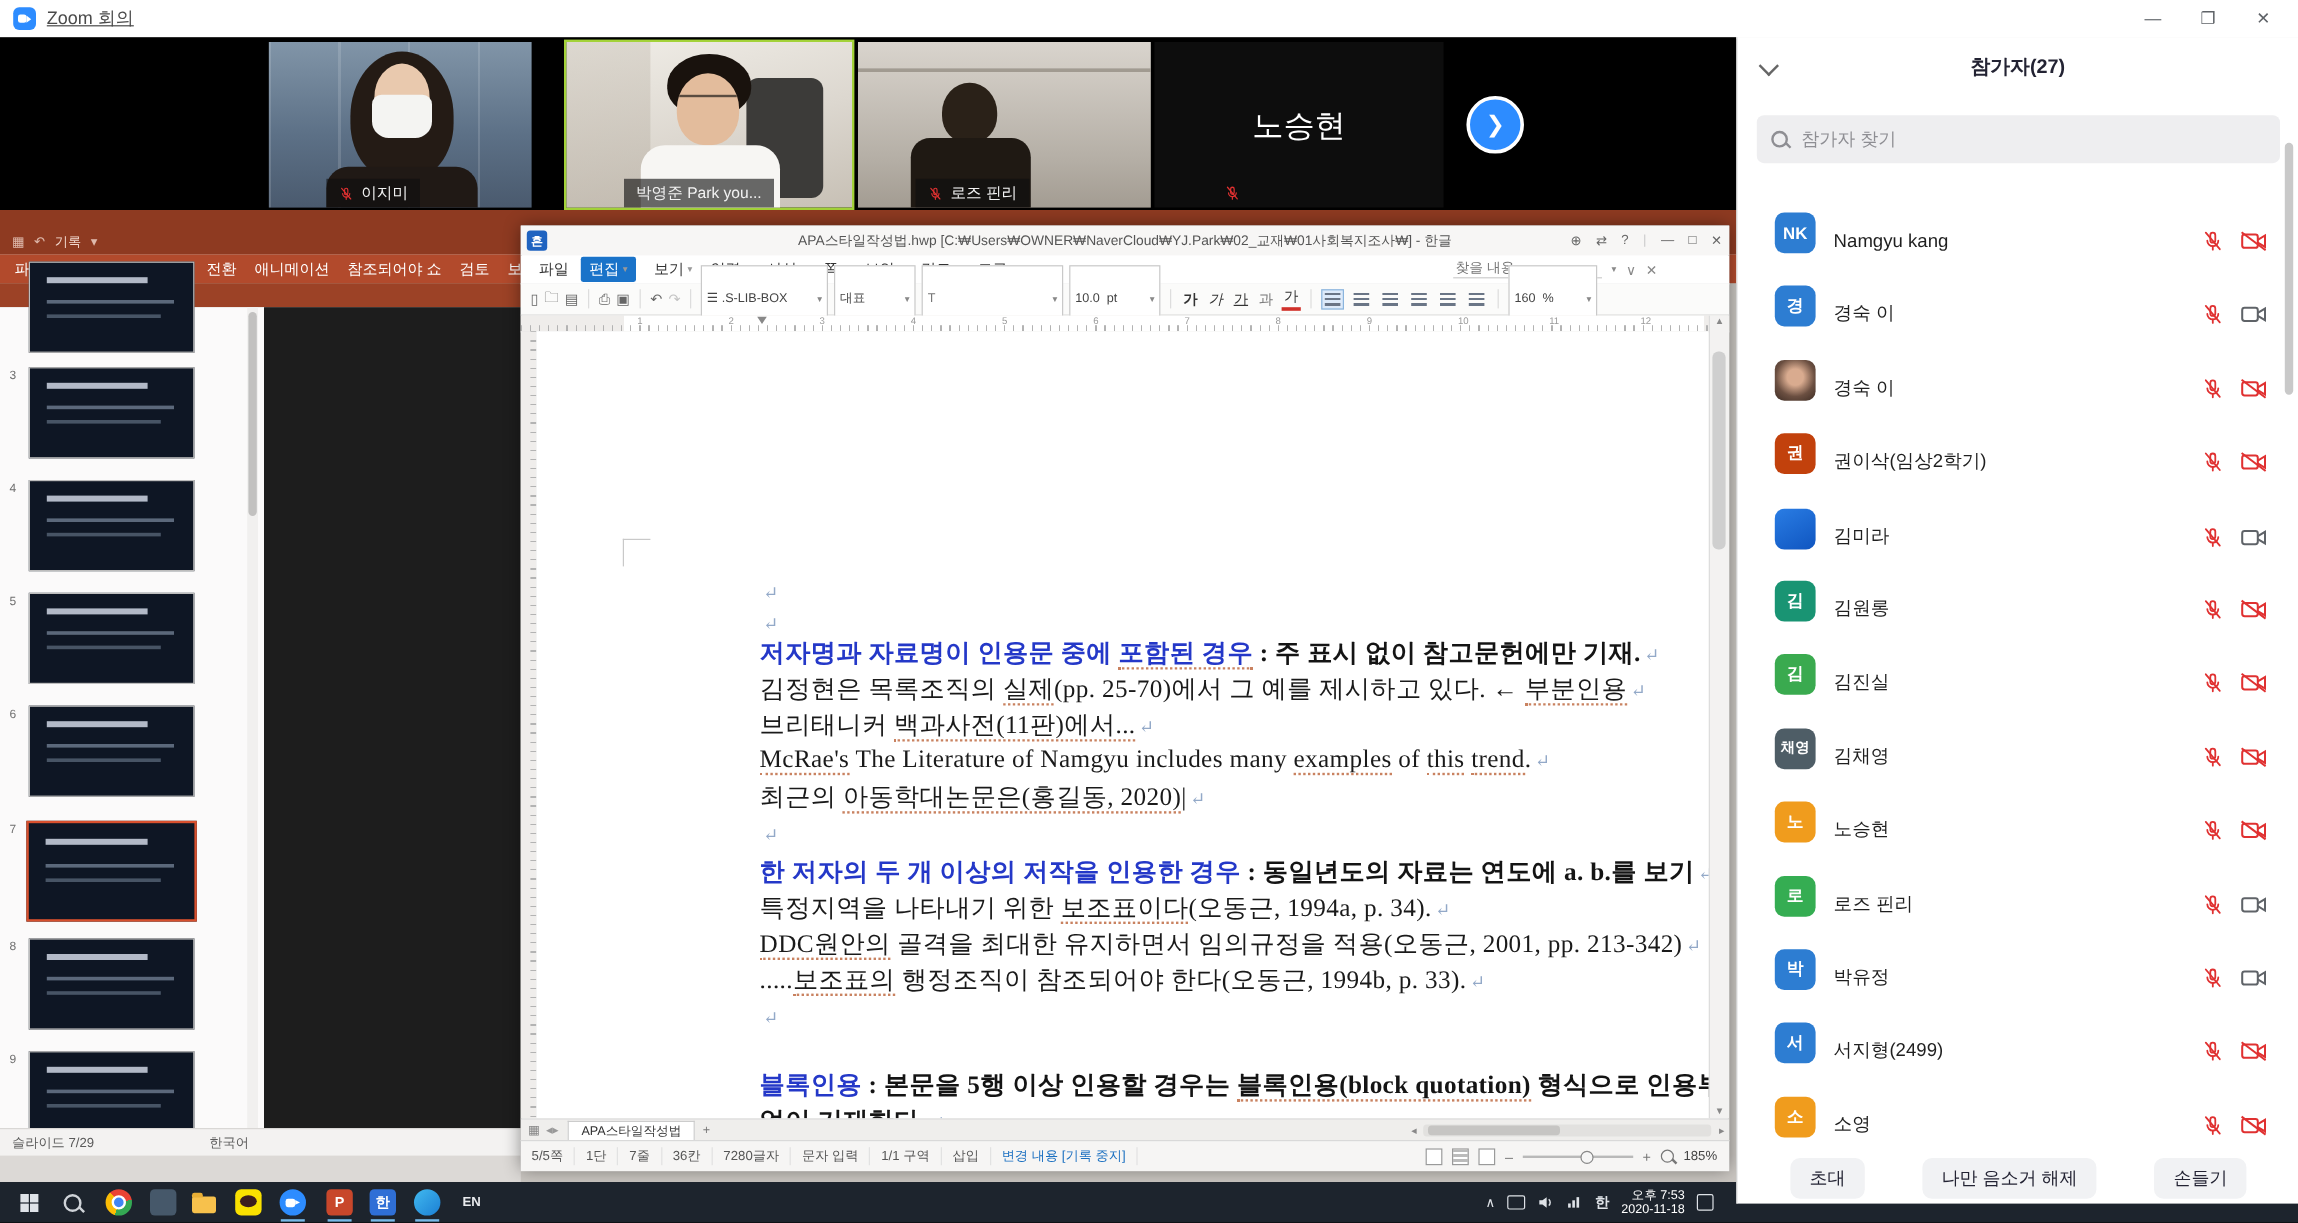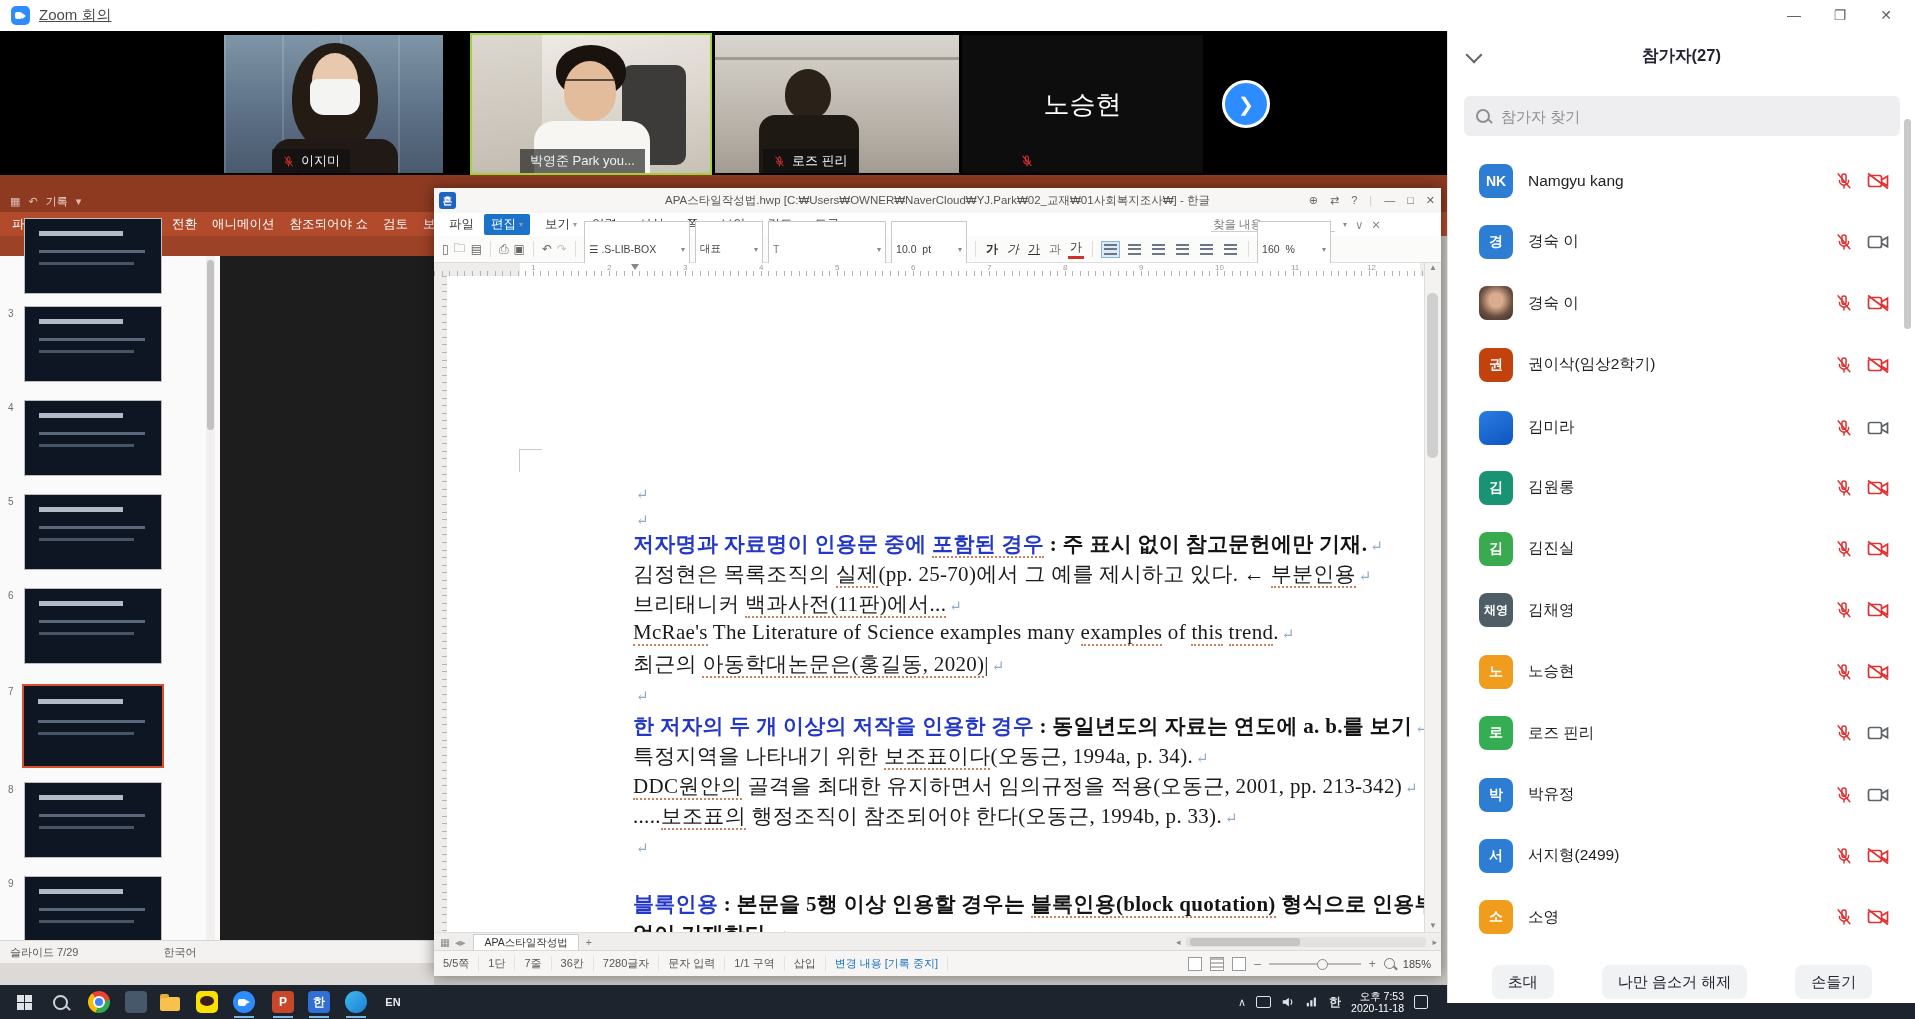--- a/index.html
+++ b/index.html
@@ -28,21 +28,21 @@
   #ppt-thumbs{left:0;top:256px;width:220px;height:684px;background:#fbfafa;border-right:1px solid #d4d2d0;}
   .thumb{position:absolute;left:24px;width:136px;background:#0e1624;border:1px solid #bdbdbd;overflow:hidden;}
   .thumb.sel{border:2px solid #d8502e;left:22px;width:138px;}
   .thumb .t1{position:absolute;left:10%;top:16%;width:62%;height:5px;background:#cfd6e4;opacity:.85;}
   .thumb .t2{position:absolute;left:10%;top:42%;width:78%;height:3px;background:#8fa0b5;opacity:.6;}
   .thumb .t3{position:absolute;left:10%;top:58%;width:70%;height:3px;background:#8fa0b5;opacity:.45;}
   .thumb-num{position:absolute;left:8px;font-size:10px;color:#6f6f6f;}
   #ppt-thumb-scroll{left:206px;top:256px;width:9px;height:684px;background:#f1f0ef;}
   #ppt-thumb-scroll .th{position:absolute;left:1px;top:4px;width:7px;height:170px;background:#c2c1c0;border-radius:4px;}
   #ppt-canvas{left:220px;top:256px;width:214px;height:684px;background:#1d1d1d;}
-  #ppt-status{left:0;top:940px;width:434px;height:23px;background:#f3f2f1;border-top:1px solid #d9d7d5;display:flex;align-items:center;gap:0;color:#5a5a5a;font-size:11px;}
+  #ppt-status{left:0;top:940px;width:434px;height:23px;background:#f3f2f1;border-top:1px solid #d9d7d5;display:flex;align-items:center;gap:11px;color:#5a5a5a;font-size:11px;}
   #ppt-filler{left:0;top:963px;width:434px;height:22px;background:#dcd9d6;}
   
   #hwp{left:434px;top:188px;width:1007px;height:787px;background:#fff;border:1px solid #8d8d8d;box-shadow:0 0 14px rgba(0,0,0,.45);box-sizing:border-box;}
   #hwp-titlebar{left:434px;top:188px;width:1007px;height:25px;background:#f7f6f5;display:flex;align-items:center;}
   #hwp-app-icon{width:17px;height:17px;margin-left:5px;border-radius:3px;background:#1f63c0;color:#fff;font-size:10px;font-weight:700;display:flex;align-items:center;justify-content:center;}
   #hwp-title{position:absolute;left:0;width:100%;text-align:center;font-size:11.5px;color:#555;pointer-events:none;}
   #hwp-ctrls{position:absolute;right:6px;display:flex;gap:12px;color:#666;font-size:11px;}
   #hwp-menubar{left:434px;top:213px;width:1007px;height:23px;background:#fff;border-bottom:1px solid #e4e4e4;display:flex;align-items:center;font-size:12.5px;color:#333;}
   .hmenu{margin-left:15px;display:flex;align-items:center;gap:3px;}
   .hmenu .car{font-size:8px;color:#999;}
@@ -110,21 +110,21 @@
   #tray-time{font-size:10.5px;line-height:12px;text-align:right;color:#fff;}
   
   #panel{left:1447px;top:31px;width:468px;height:972px;background:#fff;border-left:1px solid #e2e2e2;box-sizing:border-box;}
   #panel-chevron{position:absolute;left:20px;top:18px;width:10px;height:10px;border-left:2px solid #666;border-bottom:2px solid #666;transform:rotate(-45deg);}
   #panel-title{position:absolute;left:0;top:14px;width:100%;text-align:center;font-size:16.5px;font-weight:700;color:#232333;}
   #panel-search{position:absolute;left:16px;top:65px;width:436px;height:40px;background:#eeeef0;border-radius:6px;display:flex;align-items:center;box-sizing:border-box;padding-left:12px;gap:9px;}
   #panel-search .mg{width:10px;height:10px;border:2px solid #8e8e93;border-radius:50%;position:relative;}
   #panel-search .mg::after{content:"";position:absolute;left:9px;top:9px;width:6px;height:2px;background:#8e8e93;transform:rotate(45deg);}
   #panel-search input{border:none;background:transparent;outline:none;font-size:15px;color:#333;width:340px;}
   #panel-search input::placeholder{color:#8e8e93;}
-  .prow{position:absolute;left:0;width:468px;height:61px;display:flex;align-items:center;}
+  .prow{position:absolute;left:0;width:468px;height:61px;display:flex;align-items:flex-end;}
   .pava{width:34px;height:34px;border-radius:8px;margin-left:31px;color:#fff;font-weight:700;font-size:14px;display:flex;align-items:center;justify-content:center;flex:none;}
   .pname{margin-left:15px;font-size:15.5px;color:#1f1f1f;flex:1;}
   .picons{display:flex;gap:12px;margin-right:26px;align-items:center;}
   #panel-scroll{position:absolute;left:456px;top:80px;width:7px;height:880px;}
   #panel-scroll .th{position:absolute;left:0;top:8px;width:7px;height:210px;background:#c9c9c9;border-radius:4px;}
   #panel-footer{position:absolute;left:0;top:930px;width:468px;height:42px;display:flex;align-items:center;justify-content:center;gap:48px;}
   .pbtn{background:#f1f2f4;border-radius:8px;height:34px;display:flex;align-items:center;padding:0 16px;font-size:15px;color:#232333;}
   
   #next-btn{left:1222px;top:80px;width:48px;height:48px;border-radius:50%;background:#2D8CFF;border:3px solid #fff;box-sizing:border-box;color:#fff;font-size:19px;display:flex;align-items:center;justify-content:center;}
 </style>
@@ -414,21 +414,21 @@
     </div>
   <div class="abs" id="hwp-vruler">
       <div class="ticks"></div>
     </div>
   <div class="abs" id="hwp-doc">
       <div class="dline" style="top: 204px;"><span class="r">↵</span></div>
       <div class="dline" style="top: 230px;"><span class="r">↵</span></div>
       <div class="dline" style="top: 254px;"><span class="h">저자명과 자료명이 인용문 중에 </span><span class="h s">포함된 경우</span><span class="b"> : 주 표시 없이 참고문헌에만 기재.</span><span class="r">↵</span></div>
       <div class="dline" style="top: 284px;"><span>김정현은 목록조직의 </span><span class="s">실제</span><span>(pp. 25-70)에서 그 예를 제시하고 있다. ← </span><span class="s">부분인용</span><span class="r">↵</span></div>
       <div class="dline" style="top: 314px;"><span>브리태니커 </span><span class="s">백과사전(11판)에서...</span><span class="r">↵</span></div>
-      <div class="dline" style="top: 344px;"><span class="s">McRae's</span><span> The Literature of Science examples many </span><span class="s">examples</span><span> of </span><span class="s">this</span><span> </span><span class="s">trend</span><span>.</span><span class="r">↵</span></div>
+      <div class="dline" style="top: 344px;"><span class="s">McRae's</span><span> The Literature of Namgyu includes many </span><span class="s">examples</span><span> of </span><span class="s">this</span><span> </span><span class="s">trend</span><span>.</span><span class="r">↵</span></div>
       <div class="dline" style="top: 374px;"><span>최근의 </span><span class="s">아동학대논문은(홍길동, 2020)</span><span>|</span><span class="r">↵</span></div>
       <div class="dline" style="top: 406px;"><span class="r">↵</span></div>
       <div class="dline" style="top: 436px;"><span class="h">한 저자의 두 개 이상의 저작을 인용한 경우</span><span class="b"> : 동일년도의 자료는 연도에 a. b.를 보기</span><span class="r">↵</span></div>
       <div class="dline" style="top: 466px;"><span>특정지역을 나타내기 위한 </span><span class="s">보조표이다</span><span>(오동근, 1994a, p. 34).</span><span class="r">↵</span></div>
       <div class="dline" style="top: 496px;"><span class="s">DDC원안의</span><span> 골격을 최대한 유지하면서 임의규정을 적용(오동근, 2001, pp. 213-342)</span><span class="r">↵</span></div>
       <div class="dline" style="top: 526px;"><span>.....</span><span class="s">보조표의</span><span> 행정조직이 참조되어야 한다(오동근, 1994b, p. 33).</span><span class="r">↵</span></div>
       <div class="dline" style="top: 558px;"><span class="r">↵</span></div>
       <div class="dline" style="top: 614px;"><span class="h">블록인용</span><span class="b"> : 본문을 5행 이상 인용할 경우는 </span><span class="b s">블록인용(block quotation)</span><span class="b"> 형식으로 인용부</span></div>
       <div class="dline" style="top: 644px;"><span class="b">없이 기재한다.</span><span class="r">↵</span></div>
     </div>

